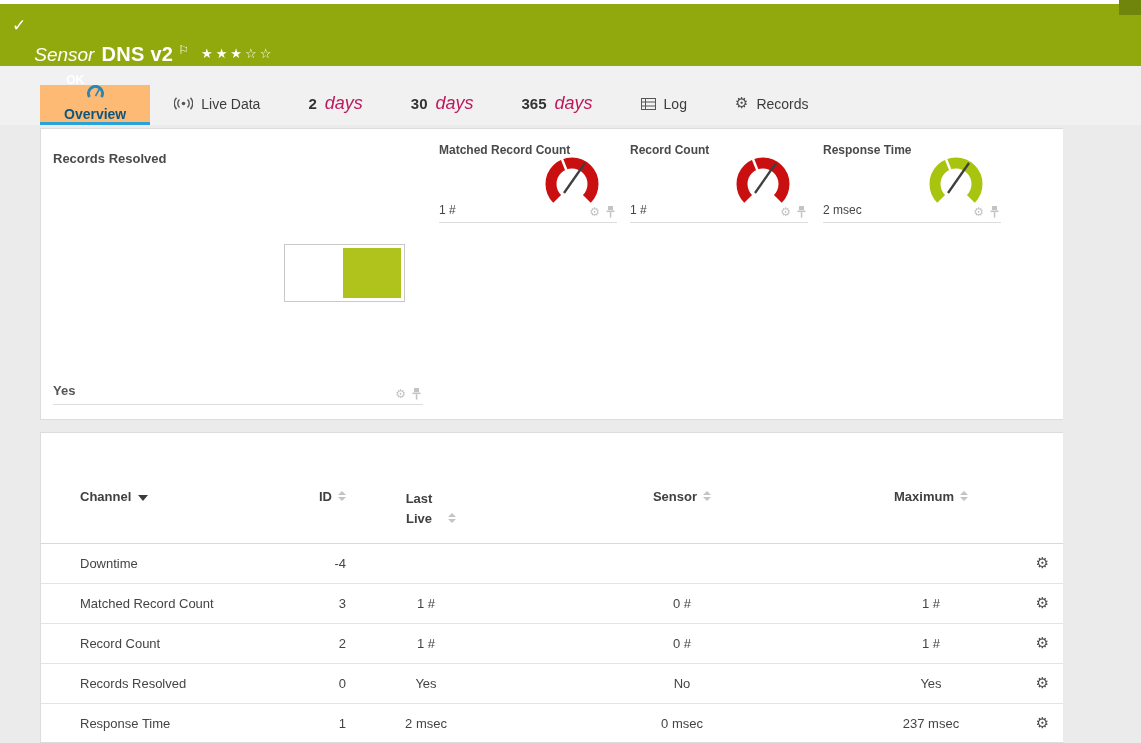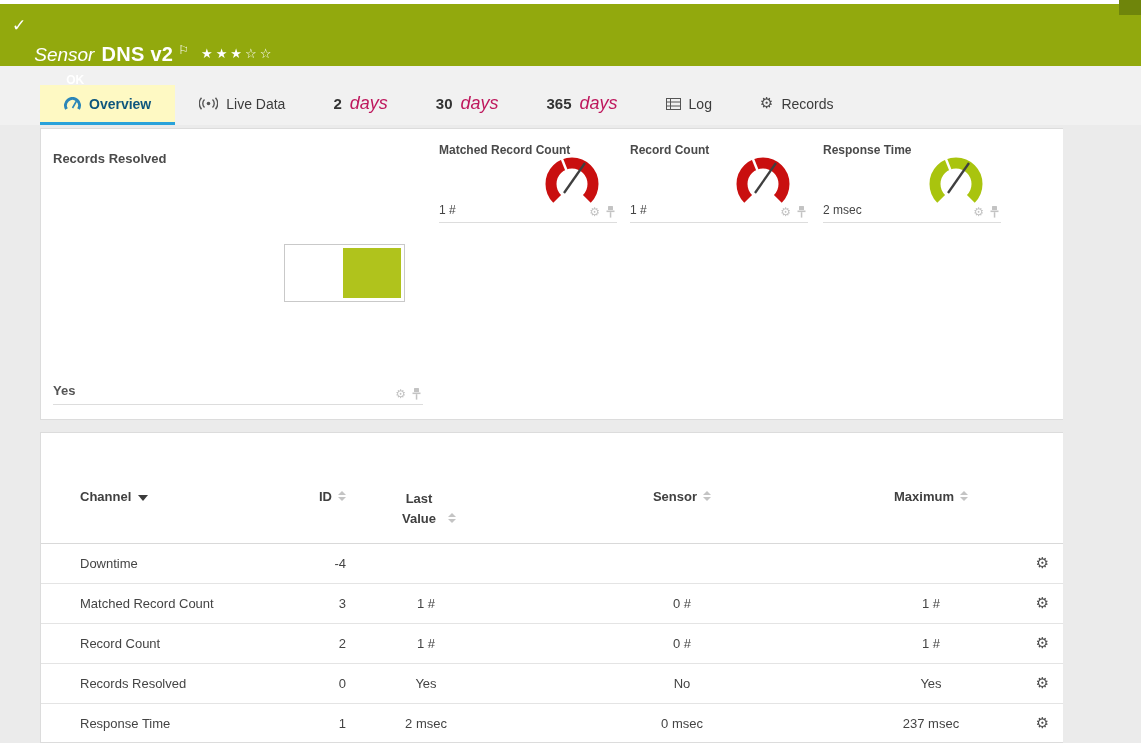--- a/index.html
+++ b/index.html
@@ -27,21 +27,21 @@
   .sensor-status { font-size:12px; font-weight:bold; margin:7px 0 0 32px; }
   .corner-accent { position:absolute; top:-4px; right:0; width:22px; height:15px; background:#6f850b; }
 
   
   .tabs { height:59px; background:#f1f1f1; display:flex; align-items:flex-end; padding-left:40px; }
   .tab {
     height:40px; display:flex; align-items:center; gap:8px; padding:0 24px;
     font-size:14px; color:#3c3c3c; cursor:pointer; border-bottom:3px solid transparent;
     white-space:nowrap;
   }
-  .tab.active { background:#fef9c3; border-bottom-color:#2aa2da; }
+  .tab.active { background:#fdba74; border-bottom-color:#2aa2da;flex-direction:column; }
   .tab.active .tab-label { color:#0e567d; font-weight:bold; }
   .tab .num { font-weight:bold; color:#333; font-size:15px; }
   .tab .unit { color:#be185d; font-size:18px;font-style:italic; }
   .tab-icon { flex:0 0 auto; }
   .gear-glyph { font-size:15px; color:#4a4a4a; line-height:1; }
 
   
   .content { padding:3px 0 0 40px; }
   .panel { background:#fff; border:1px solid #dcdcdc; border-right:none; width:1023px; }
   .overview-panel { position:relative; height:292px; }
@@ -240,21 +240,21 @@
       </colgroup>
       <thead>
         <tr>
           <th class="ch">
             <span>Channel</span><span class="caret-down"></span>
           </th>
           <th class="id">
             <span>ID</span><span class="sort"><i class="up"></i><i class="down"></i></span>
           </th>
           <th>
-            <span class="th-wrap">Last Value</span><span class="sort"><i class="up"></i><i class="down"></i></span>
+            <span class="th-wrap">Last Live</span><span class="sort"><i class="up"></i><i class="down"></i></span>
           </th>
           <th>
             <span>Sensor</span><span class="sort"><i class="up"></i><i class="down"></i></span>
           </th>
           <th>
             <span>Maximum</span><span class="sort"><i class="up"></i><i class="down"></i></span>
           </th>
           <th></th>
         </tr>
       </thead>

